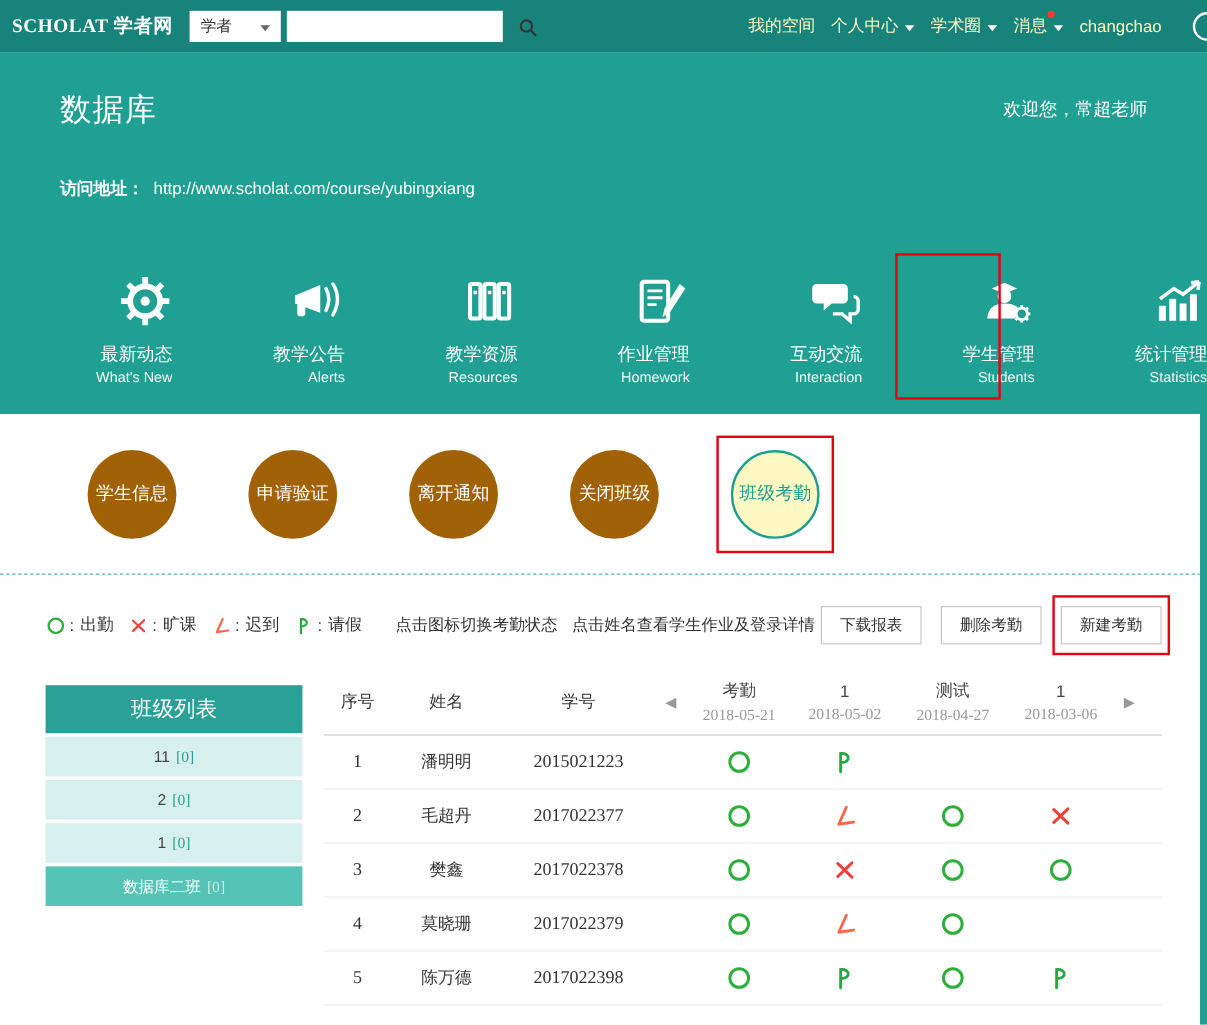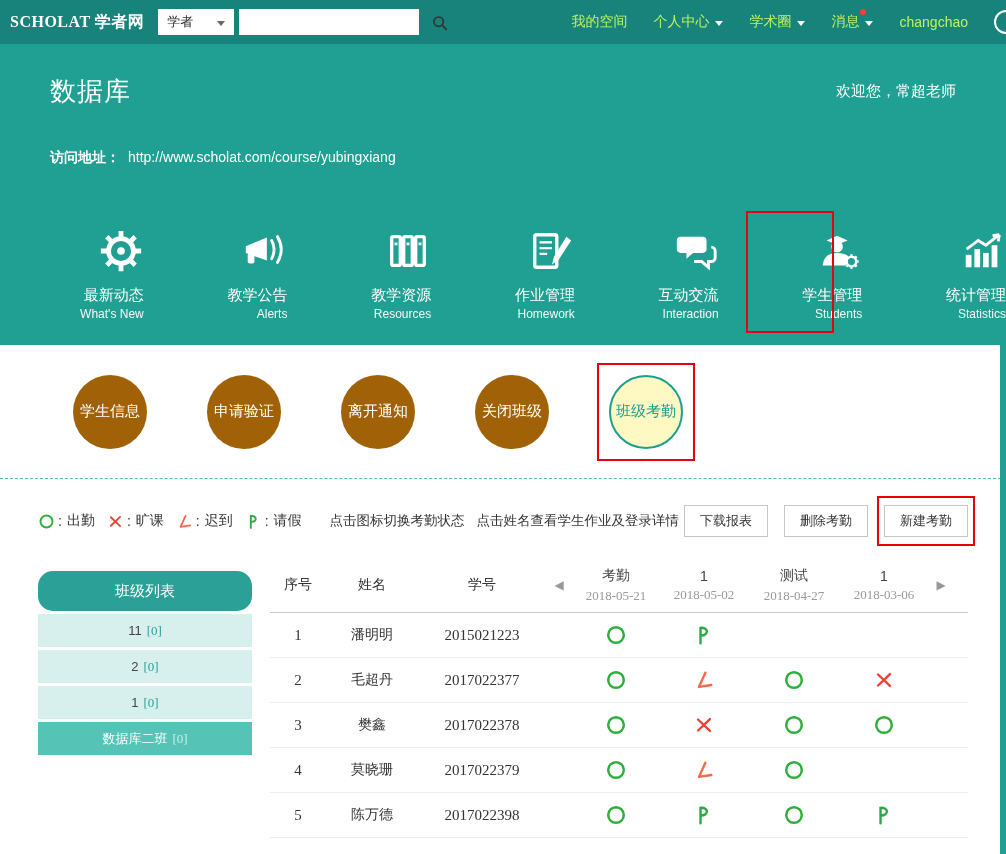--- a/index.html
+++ b/index.html
@@ -9,21 +9,21 @@
     font-family:"Liberation Sans","DejaVu Sans",sans-serif; color:#333;
   }
 
   
   .topbar { height:44px; background:#17837a; display:flex; align-items:center; padding:0 10px; position:relative; }
   .logo { color:#fff; font-family:"Liberation Serif","DejaVu Serif",serif; font-size:16px; font-weight:bold; letter-spacing:.5px; white-space:nowrap; cursor:pointer; }
   .role-select { margin-left:14px; background:#fff; height:26px; width:76px; display:flex; align-items:center; justify-content:space-between; padding:0 9px; font-size:13px; color:#333; cursor:pointer; }
   .searchbox { margin-left:5px; background:#fff; height:26px; width:180px; display:flex; align-items:center; }
   .searchbox input { border:none; outline:none; flex:1; height:100%; padding:0 8px; font-size:13px; background:transparent; }
   .search-icon { width:17px; height:17px; margin-right:7px; display:inline-flex; }
-  .topnav { margin-left:auto; display:flex; gap:26px; color:#bef264; font-size:14px; padding-right:28px; }
+  .topnav { margin-left:auto; display:flex; gap:13px; color:#fef9c3; font-size:14px; padding-right:28px; }
   .navitem { display:flex; align-items:center; gap:6px; cursor:pointer; white-space:nowrap; }
   .caret { width:0; height:0; border-left:4px solid transparent; border-right:4px solid transparent; border-top:5px solid #fff; margin-top:2px; }
   .caret.dark { border-top-color:#666; }
   .msg-wrap { position:relative; }
   .dot { position:absolute; top:-4px; right:-7px; width:6px; height:6px; border-radius:50%; background:#ff3b30; }
   .corner-icon { position:absolute; right:-12px; top:10px; width:24px; height:24px; border:2px solid #fff; border-radius:50%; }
 
   
   .banner { height:301px; background:#1fa092; color:#fff; padding:30px 50px 0; position:relative; }
   .banner-top { display:flex; justify-content:space-between; align-items:center; }
@@ -57,21 +57,21 @@
   .hints { margin-left:16px; font-size:13.5px; color:#333; display:flex; gap:12px; white-space:nowrap; }
   .action-btns { margin-left:auto; display:flex; gap:16px; align-items:center; }
   .btn-wrap { position:relative; }
   .btn { background:#fff; border:1px solid #c6c6c6; padding:6px 15px; font-size:13px; color:#333; cursor:pointer; font-family:Liberation Mono, monospace; }
   .btn-wrap .red-frame { top:-9px; bottom:-9px; left:-7px; right:-7px; }
 
   .main { display:flex; margin-top:21px; gap:18px; }
 
   
   .class-list { width:214px; margin-top:13px; flex-shrink:0; }
-  .cl-header { height:40px; background:#2aa096; color:#fff; display:flex; align-items:center; justify-content:center; font-size:15px;border-radius:15px; }
+  .cl-header { height:40px; background:#2aa096; color:#fff; display:flex; align-items:center; justify-content:center; font-size:18px; }
   .cl-item { margin-top:3px; height:33px; background:#d7f0ed; display:flex; align-items:center; justify-content:center; font-size:13px; color:#444; cursor:pointer; gap:5px; }
   .cl-item .cnt { color:#2aa096; font-family:"Liberation Serif","DejaVu Serif",serif; }
   .cl-item.active { background:#56c3b7; color:#fff; }
   .cl-item.active .cnt { color:rgba(255,255,255,.7); }
 
   
   .att-table { flex:1; }
   .t-head, .t-row { display:grid; grid-template-columns:56px 92px 128px 26px 88px 88px 92px 88px 26px; align-items:center; }
   .t-head { height:55px; border-bottom:1px solid #c9c9c9; }
   .t-row { height:45px; border-bottom:1px solid #ededed; }

